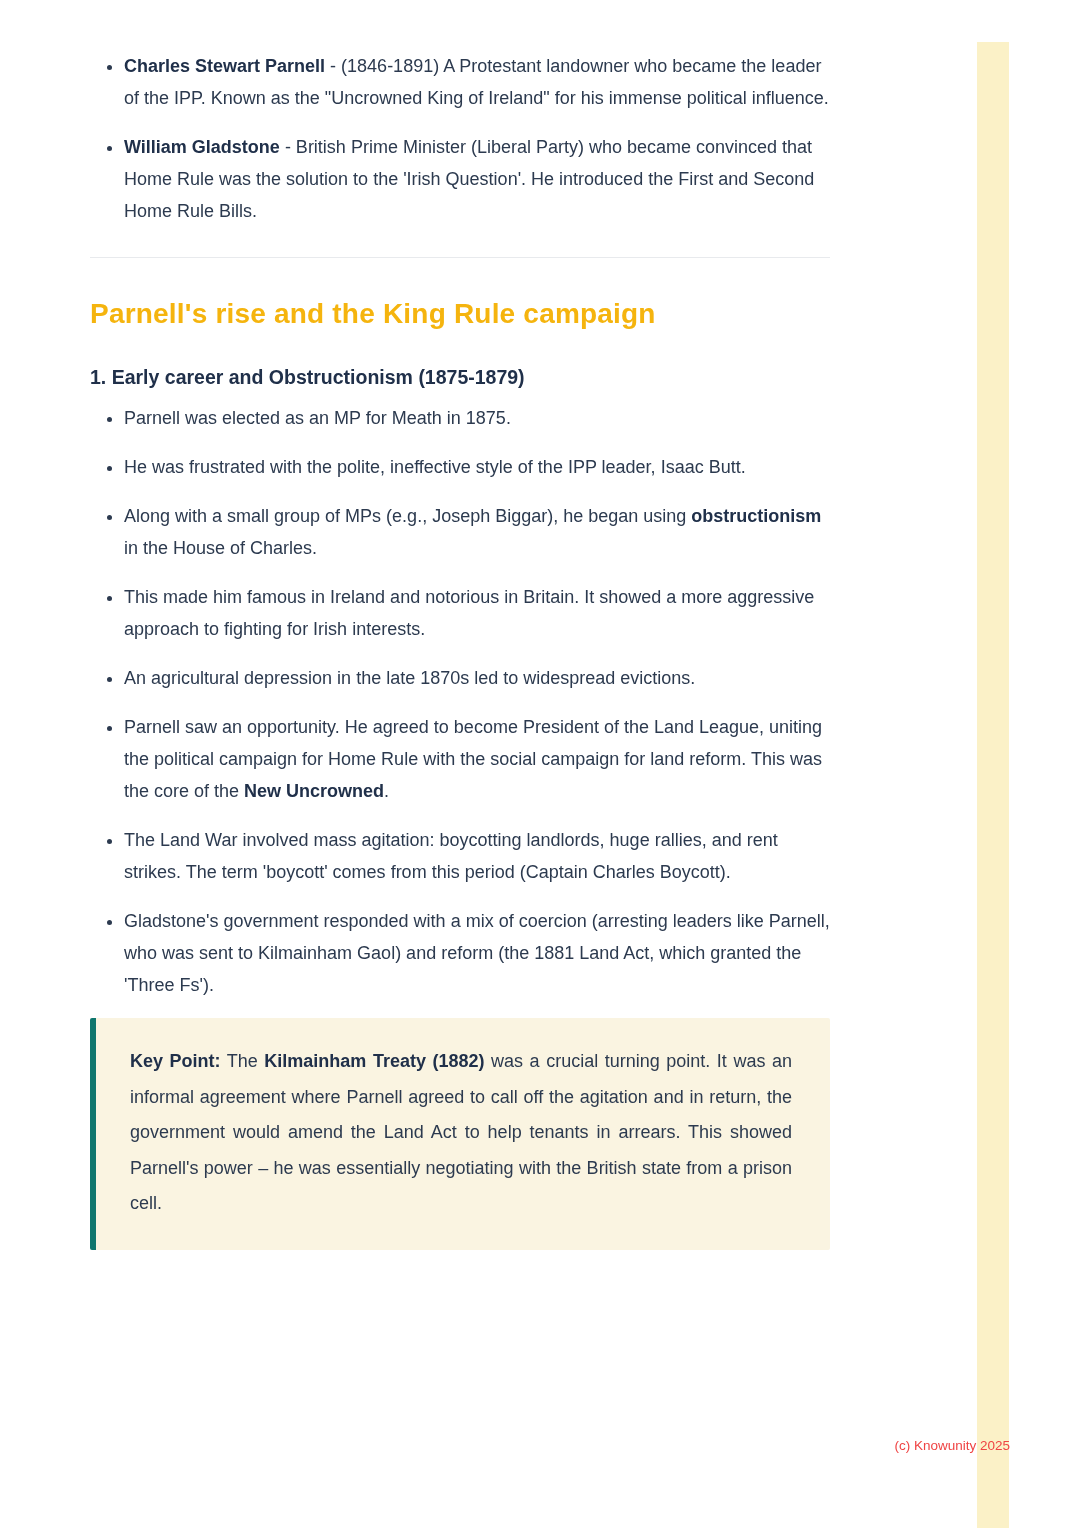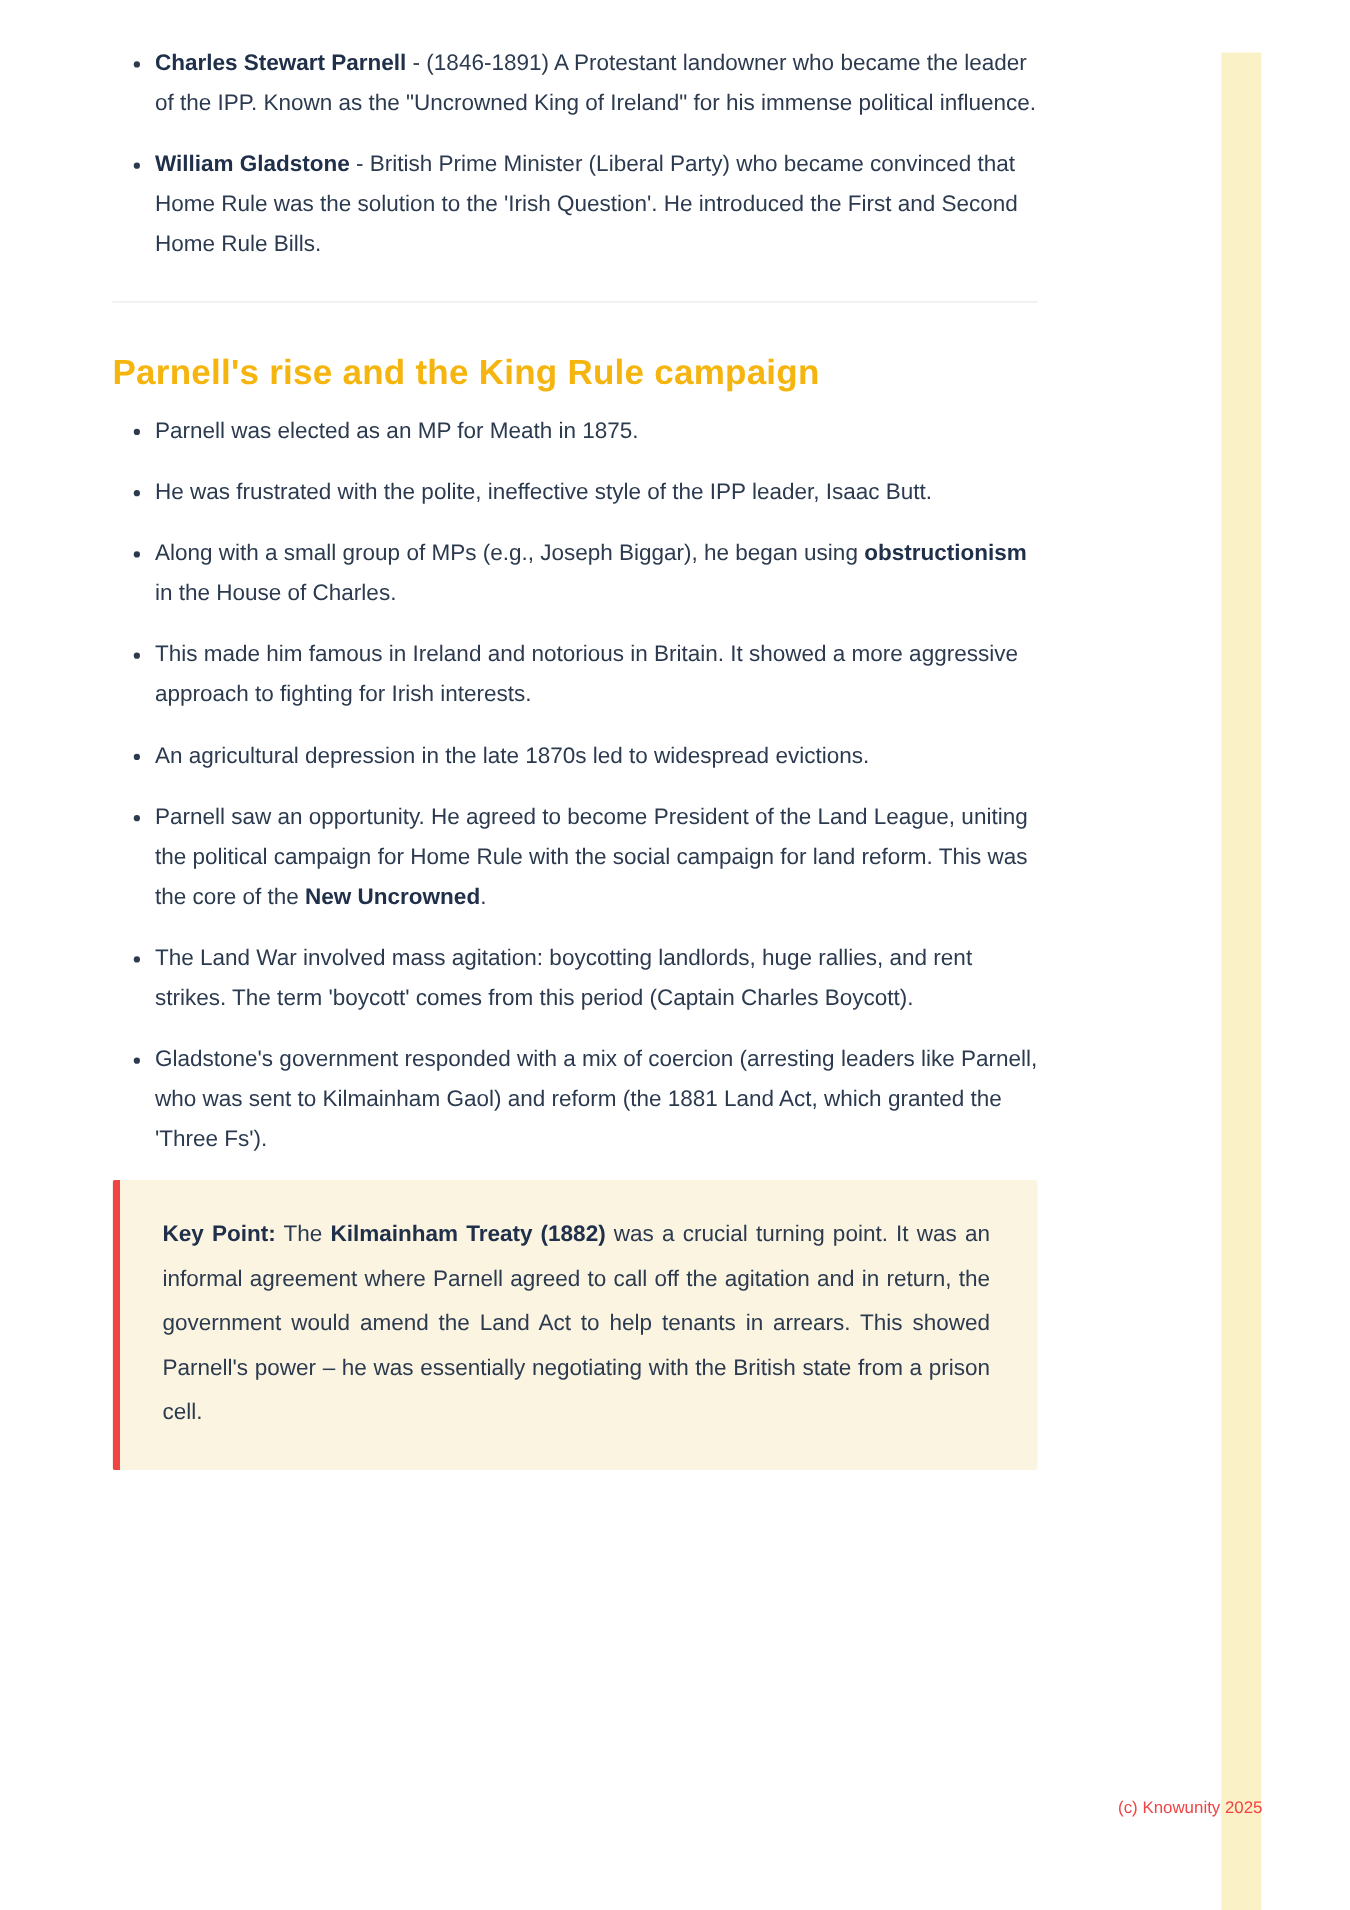--- a/index.html
+++ b/index.html
@@ -20,21 +20,21 @@
     top: 42px;
     left: 977px;
     width: 32px;
     height: 1486px;
     background: #FBF1C7;
   }
 
   .content {
     position: absolute;
     left: 90px;
-    top: 34px;
+    top: 50px;
     width: 740px;
   }
 
   ul.blist {
     list-style: disc;
     margin: 0;
     padding-left: 34px;
   }
   ul.blist li {
     font-size: 18px;
@@ -70,21 +70,21 @@
     font-size: 19.5px;
     line-height: 26px;
     font-weight: 700;
     color: #20304A;
   }
 
   ul.blist.body-list { margin-top: 12px; }
 
   .callout {
     background: #FAF4E1;
-    border-left: 6px solid #ef4444;
+    border-left: 6px solid #0f766e;
     border-radius: 2px;
     padding: 26px 38px 28px 34px;
   }
   .callout p {
     margin: 0;
     font-size: 18px;
     line-height: 35.5px;
     text-align: justify;
     color: #2C3A4F;
   }
@@ -109,20 +109,21 @@
   <ul class="blist top-list">
     <li><strong>Charles Stewart Parnell</strong><span> - (1846-1891) A Protestant landowner who became the leader of the IPP. Known as the "Uncrowned King of Ireland" for his immense political influence.</span></li>
     <li><strong>William Gladstone</strong><span> - British Prime Minister (Liberal Party) who became convinced that Home Rule was the solution to the 'Irish Question'. He introduced the First and Second Home Rule Bills.</span></li>
   </ul>
 
   <hr class="divider">
 
   <h2 class="section-heading">Parnell's rise and the King Rule campaign</h2>
 
 
+  <h3 class="sub-heading">1. Early career and Obstructionism (1875-1879)</h3>
 
   <ul class="blist body-list">
     <li><span>Parnell was elected as an MP for Meath in 1875.</span><strong></strong><span></span></li>
     <li><span>He was frustrated with the polite, ineffective style of the IPP leader, Isaac Butt.</span><strong></strong><span></span></li>
     <li><span>Along with a small group of MPs (e.g., Joseph Biggar), he began using </span><strong>obstructionism</strong><span> in the House of Charles.</span></li>
     <li><span>This made him famous in Ireland and notorious in Britain. It showed a more aggressive approach to fighting for Irish interests.</span><strong></strong><span></span></li>
   </ul>
 
 
   <ul class="blist body-list">

